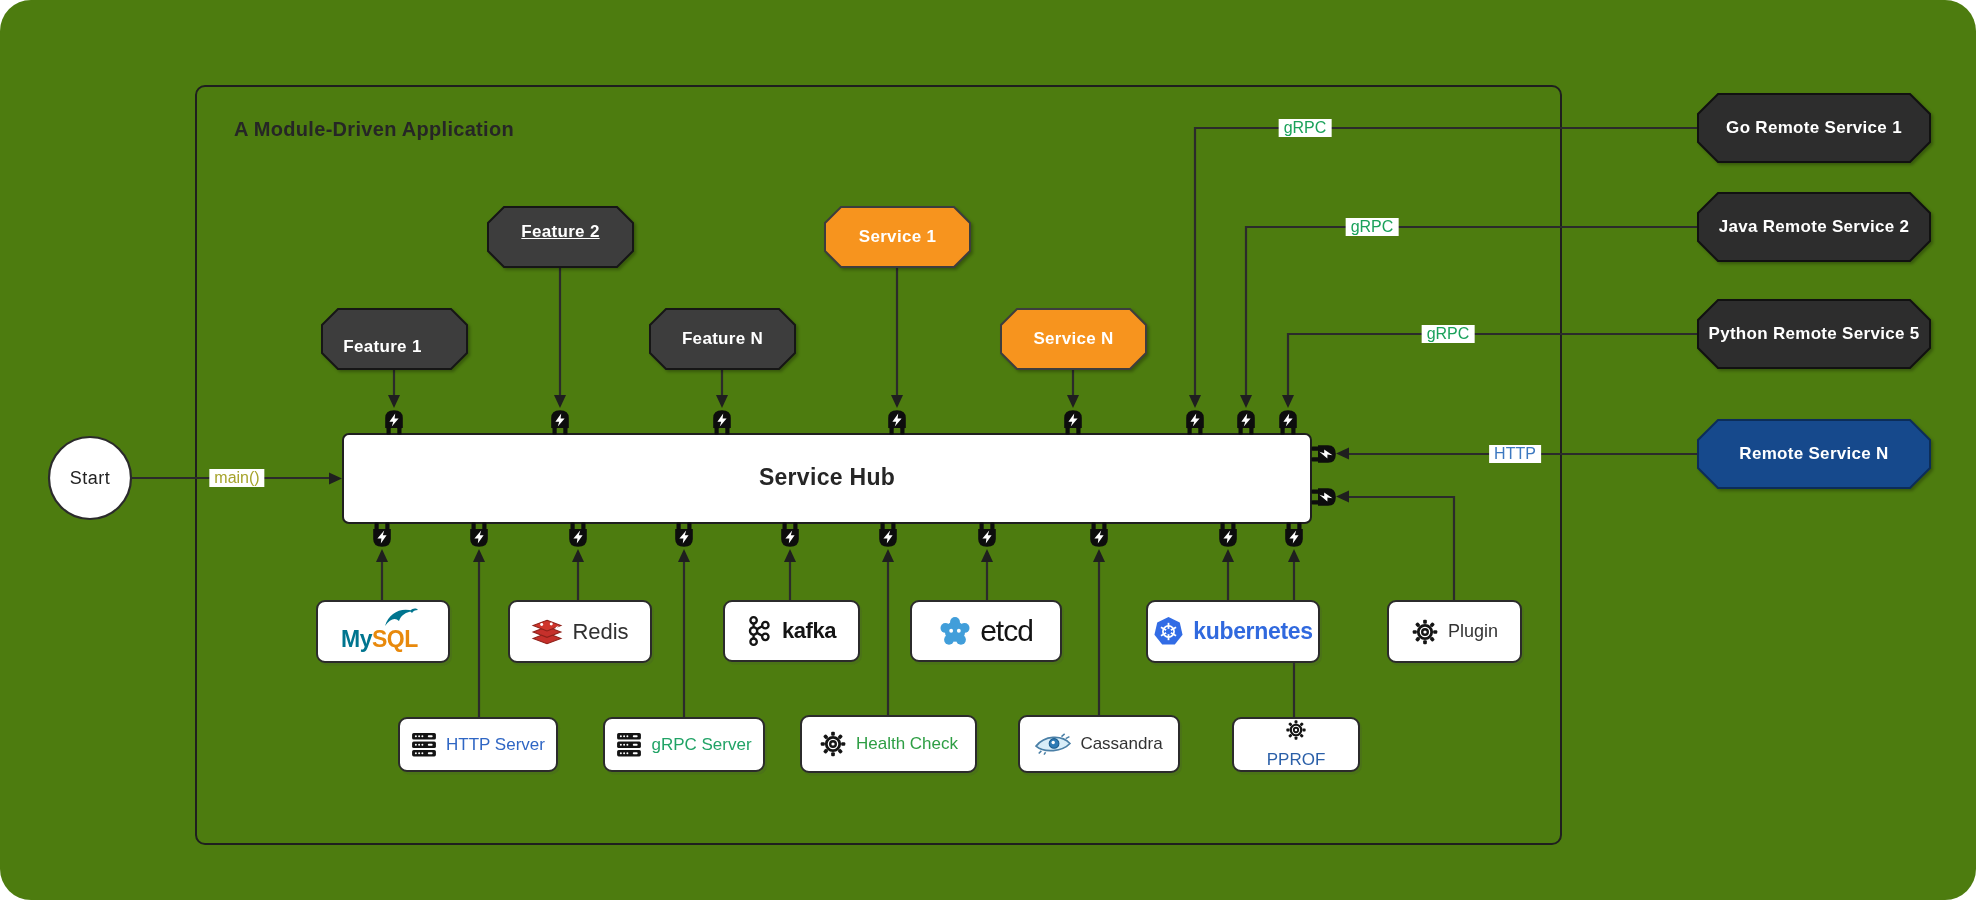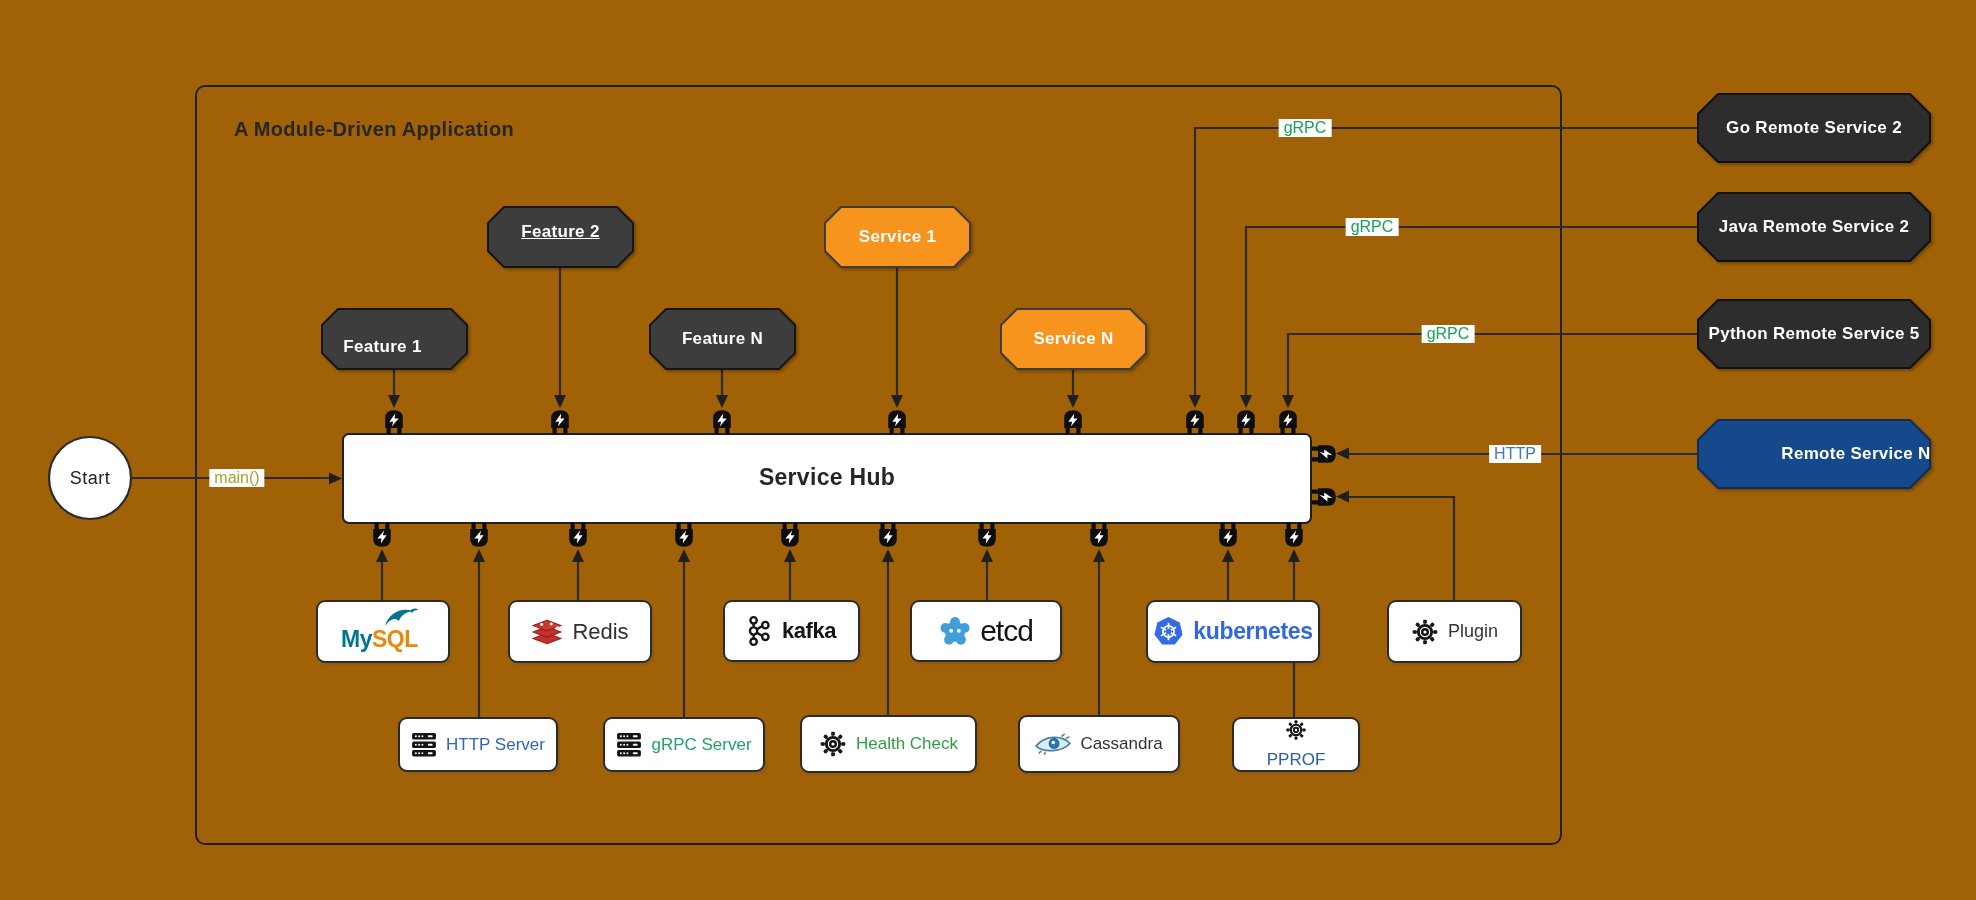--- a/index.html
+++ b/index.html
@@ -1,17 +1,17 @@
 <!DOCTYPE html>
 <html><head>
 <meta charset="utf-8">
 <style>
   html,body { margin:0; padding:0; background:#ffffff; }
   body { width:1976px; height:900px; font-family:"Liberation Sans", sans-serif; }
-  .stage { position:relative; width:1976px; height:900px; overflow:hidden; background:#a16207; }
+  .stage { position:relative; width:1976px; height:900px; overflow:hidden; background:#4d7c0f;border-radius:31px; }
   .abs { position:absolute; }
 
   .container-box { left:195px; top:85px; width:1367px; height:760px;
     border:2.5px solid #1f1f1f; border-radius:10px; box-sizing:border-box; z-index:1; }
 
   .title { left:234px; top:118px; font-size:20px; font-weight:800; color:#262626;
     letter-spacing:0.3px; z-index:5; }
 
   .hub { left:342px; top:433px; width:970px; height:91px; background:#fff;
     border:2.5px solid #1f1f1f; border-radius:7px; box-sizing:border-box; z-index:2; }
@@ -160,24 +160,24 @@
 
   <div class="abs hub-label">Service Hub</div>
   <div class="abs start-label">Start</div>
 
   <div class="abs octa-label" style="left:322px;top:317px;width:121px;height:60px;">Feature 1</div>
   <div class="abs octa-label" style="left:488px;top:207px;width:145px;height:49px;text-decoration:underline;">Feature 2</div>
   <div class="abs octa-label" style="left:650px;top:309px;width:145px;height:60px;text-align:right;">Feature N</div>
   <div class="abs octa-label" style="left:825px;top:207px;width:145px;height:60px;">Service 1</div>
   <div class="abs octa-label" style="left:1001px;top:309px;width:145px;height:60px;">Service N</div>
 
-  <div class="abs octa-label" style="left:1698px;top:94px;width:232px;height:68px;">Go Remote Service 2</div>
+  <div class="abs octa-label" style="left:1698px;top:94px;width:232px;height:68px;">Go Remote Service 1</div>
   <div class="abs octa-label" style="left:1698px;top:193px;width:232px;height:68px;">Java Remote Service 2</div>
   <div class="abs octa-label" style="left:1698px;top:300px;width:232px;height:68px;">Python Remote Service 5</div>
-  <div class="abs octa-label" style="left:1698px;top:420px;width:232px;height:68px;padding-left:42px;">Remote Service N</div>
+  <div class="abs octa-label" style="left:1698px;top:420px;width:232px;height:68px;">Remote Service N</div>
 
   <span class="abs edge-label lbl-main" style="left:237px;top:478px;">main()</span>
   <span class="abs edge-label lbl-grpc" style="left:1305px;top:128px;">gRPC</span>
   <span class="abs edge-label lbl-grpc" style="left:1372px;top:227px;">gRPC</span>
   <span class="abs edge-label lbl-grpc" style="left:1448px;top:334px;">gRPC</span>
   <span class="abs edge-label lbl-http" style="left:1515px;top:454px;">HTTP</span>
 
   <div class="abs node-box" style="left:316px;top:600px;width:134px;height:63px;">
     <div class="mysql-logo">
       <svg class="mysql-swoosh" width="40" height="24" viewBox="0 0 40 24">

